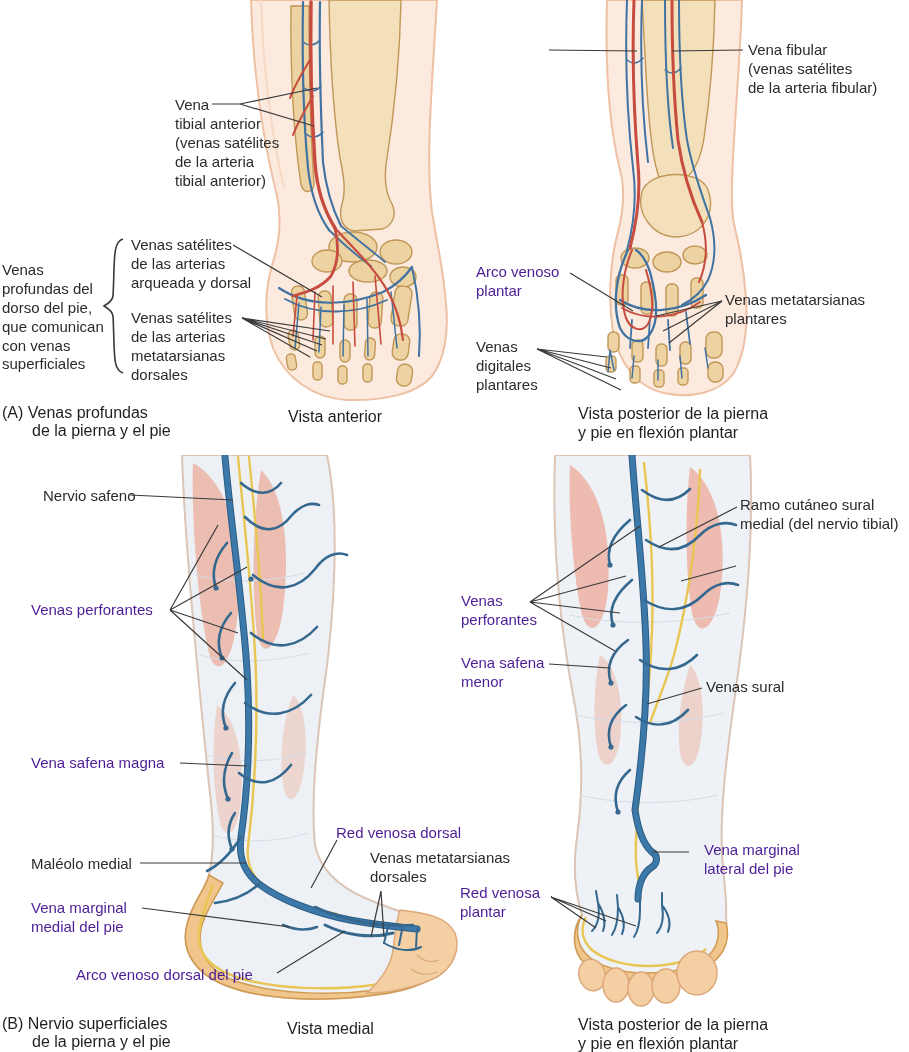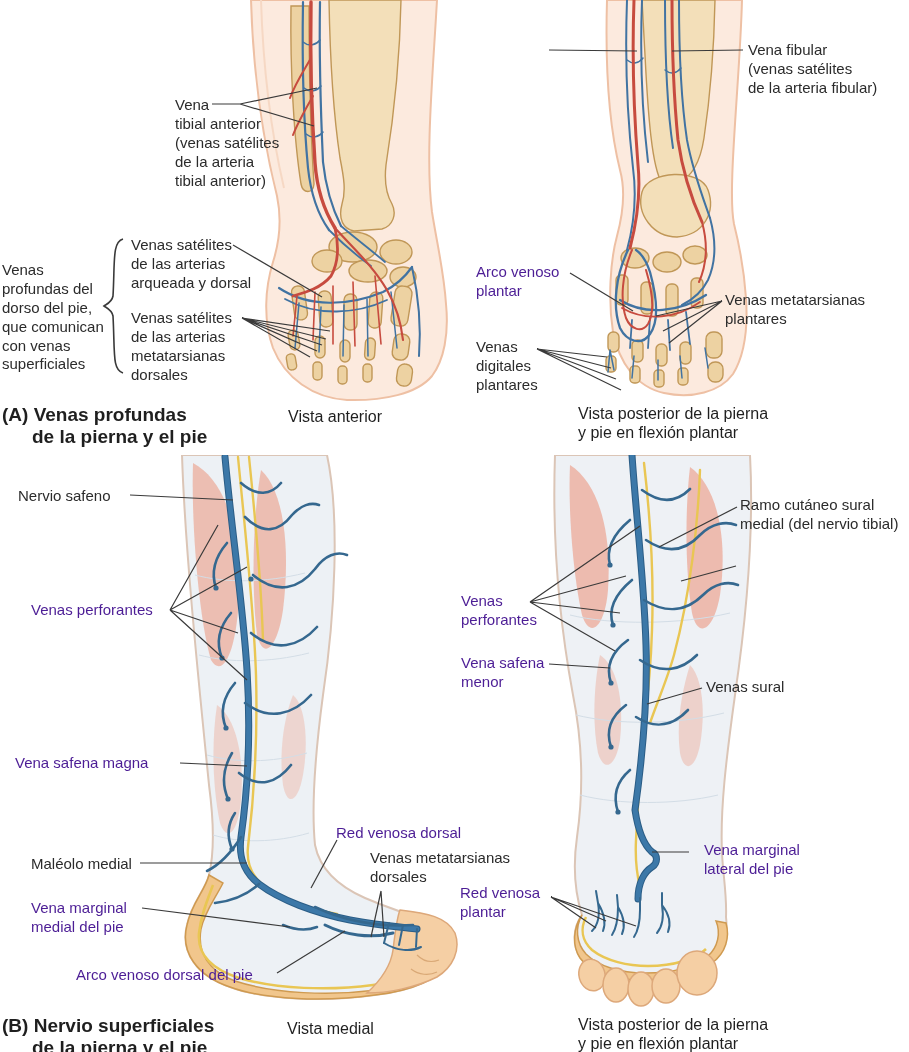--- a/index.html
+++ b/index.html
@@ -1,21 +1,21 @@
 <!DOCTYPE html>
 <html><head>
 <meta charset="utf-8">
 <style>
   html,body{margin:0;padding:0;background:#ffffff;}
   #canvas{position:relative;width:909px;height:1052px;background:#ffffff;overflow:hidden;
           font-family:"Liberation Sans", sans-serif;color:#2b2b2b;}
   .fig{position:absolute;}
   .label{position:absolute;white-space:pre-line;font-size:15px;line-height:1.26;color:#2b2b2b;}
   .b{font-weight:normal;color:#4c1d95;}
-  .cap{font-weight:bold;font-size:19px;line-height:1.15;color:#1f1f1f;padding-left:30px;text-indent:-30px;}
+  .cap{font-weight:normal;font-size:16px;line-height:1.15;color:#1f1f1f;padding-left:30px;text-indent:-30px;}
   .viewcap{font-weight:normal;font-size:16px;line-height:1.2;color:#1f1f1f;}
   svg{display:block;}
 </style>
 </head>
 <body>
 
 <div id="canvas">
 
   <svg class="fig" style="left:235px;top:0" width="220" height="405" viewBox="0 0 220 405">
     <g>
@@ -304,23 +304,23 @@
   <div class="label b" style="left:476px;top:263px;width:110px">Arco venoso
 plantar</div>
   <div class="label" style="left:725px;top:291px;width:165px">Venas metatarsianas
 plantares</div>
   <div class="label" style="left:476px;top:338px;width:90px">Venas
 digitales
 plantares</div>
   <div class="label viewcap" style="left:578px;top:404px;width:230px">Vista posterior de la pierna
 y pie en flexión plantar</div>
 
-  <div class="label" style="left:18px;top:487px">Nervio safeno</div>
+  <div class="label" style="left:43px;top:487px">Nervio safeno</div>
   <div class="label b" style="left:31px;top:601px">Venas perforantes</div>
-  <div class="label b" style="left:15px;top:754px">Vena safena magna</div>
+  <div class="label b" style="left:31px;top:754px">Vena safena magna</div>
   <div class="label" style="left:31px;top:855px">Maléolo medial</div>
   <div class="label b" style="left:336px;top:824px">Red venosa dorsal</div>
   <div class="label" style="left:370px;top:849px;width:160px">Venas metatarsianas
 dorsales</div>
   <div class="label b" style="left:31px;top:899px;width:115px">Vena marginal
 medial del pie</div>
   <div class="label b" style="left:76px;top:966px">Arco venoso dorsal del pie</div>
   <div class="label cap" style="left:2px;top:1015px;width:220px">(B) Nervio superficiales
 de la pierna y el pie</div>
   <div class="label viewcap" style="left:287px;top:1019px">Vista medial</div>

